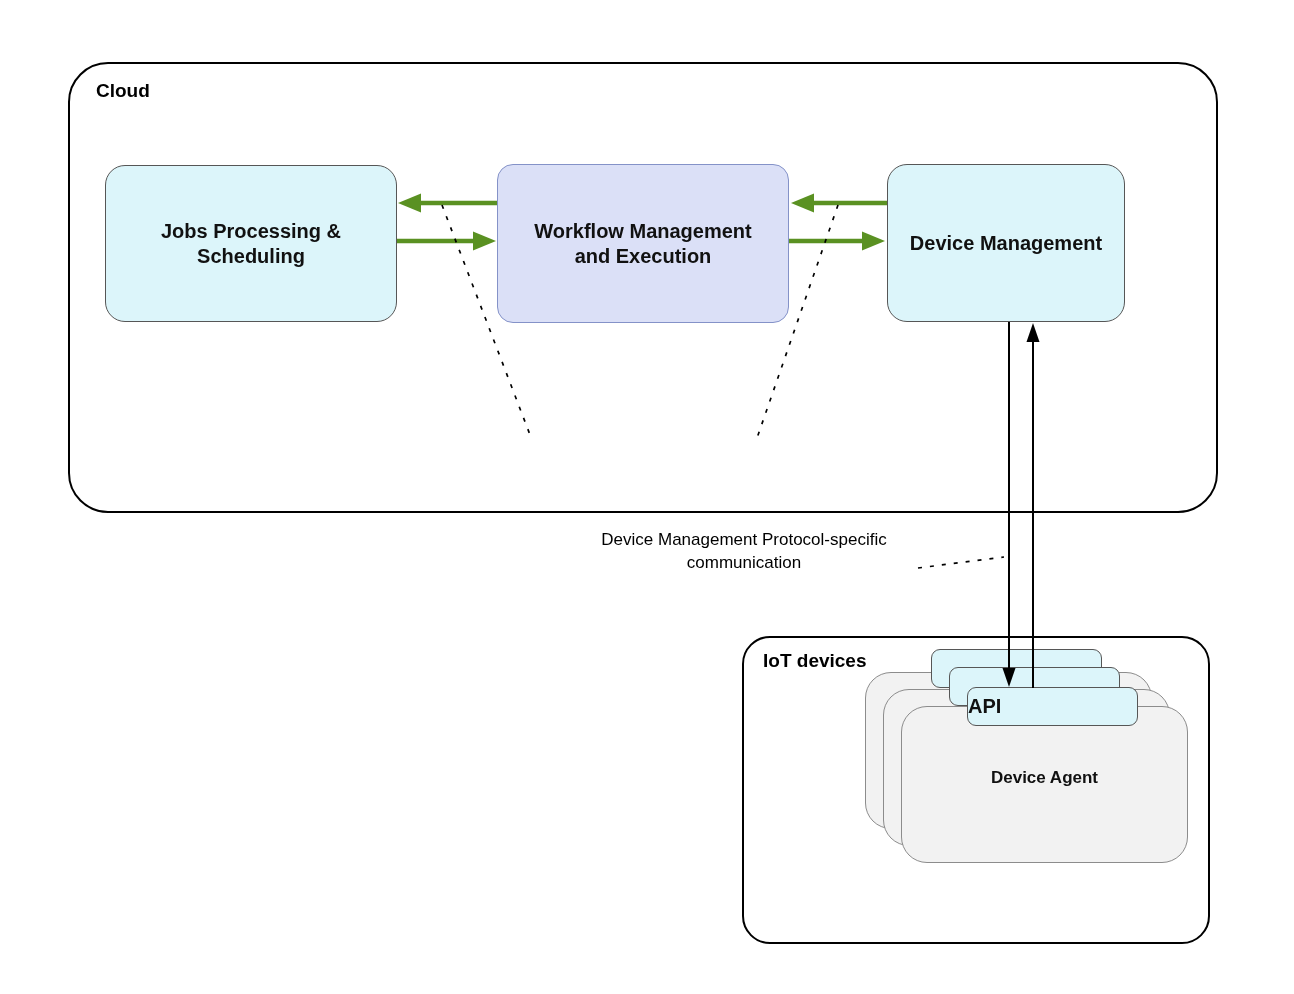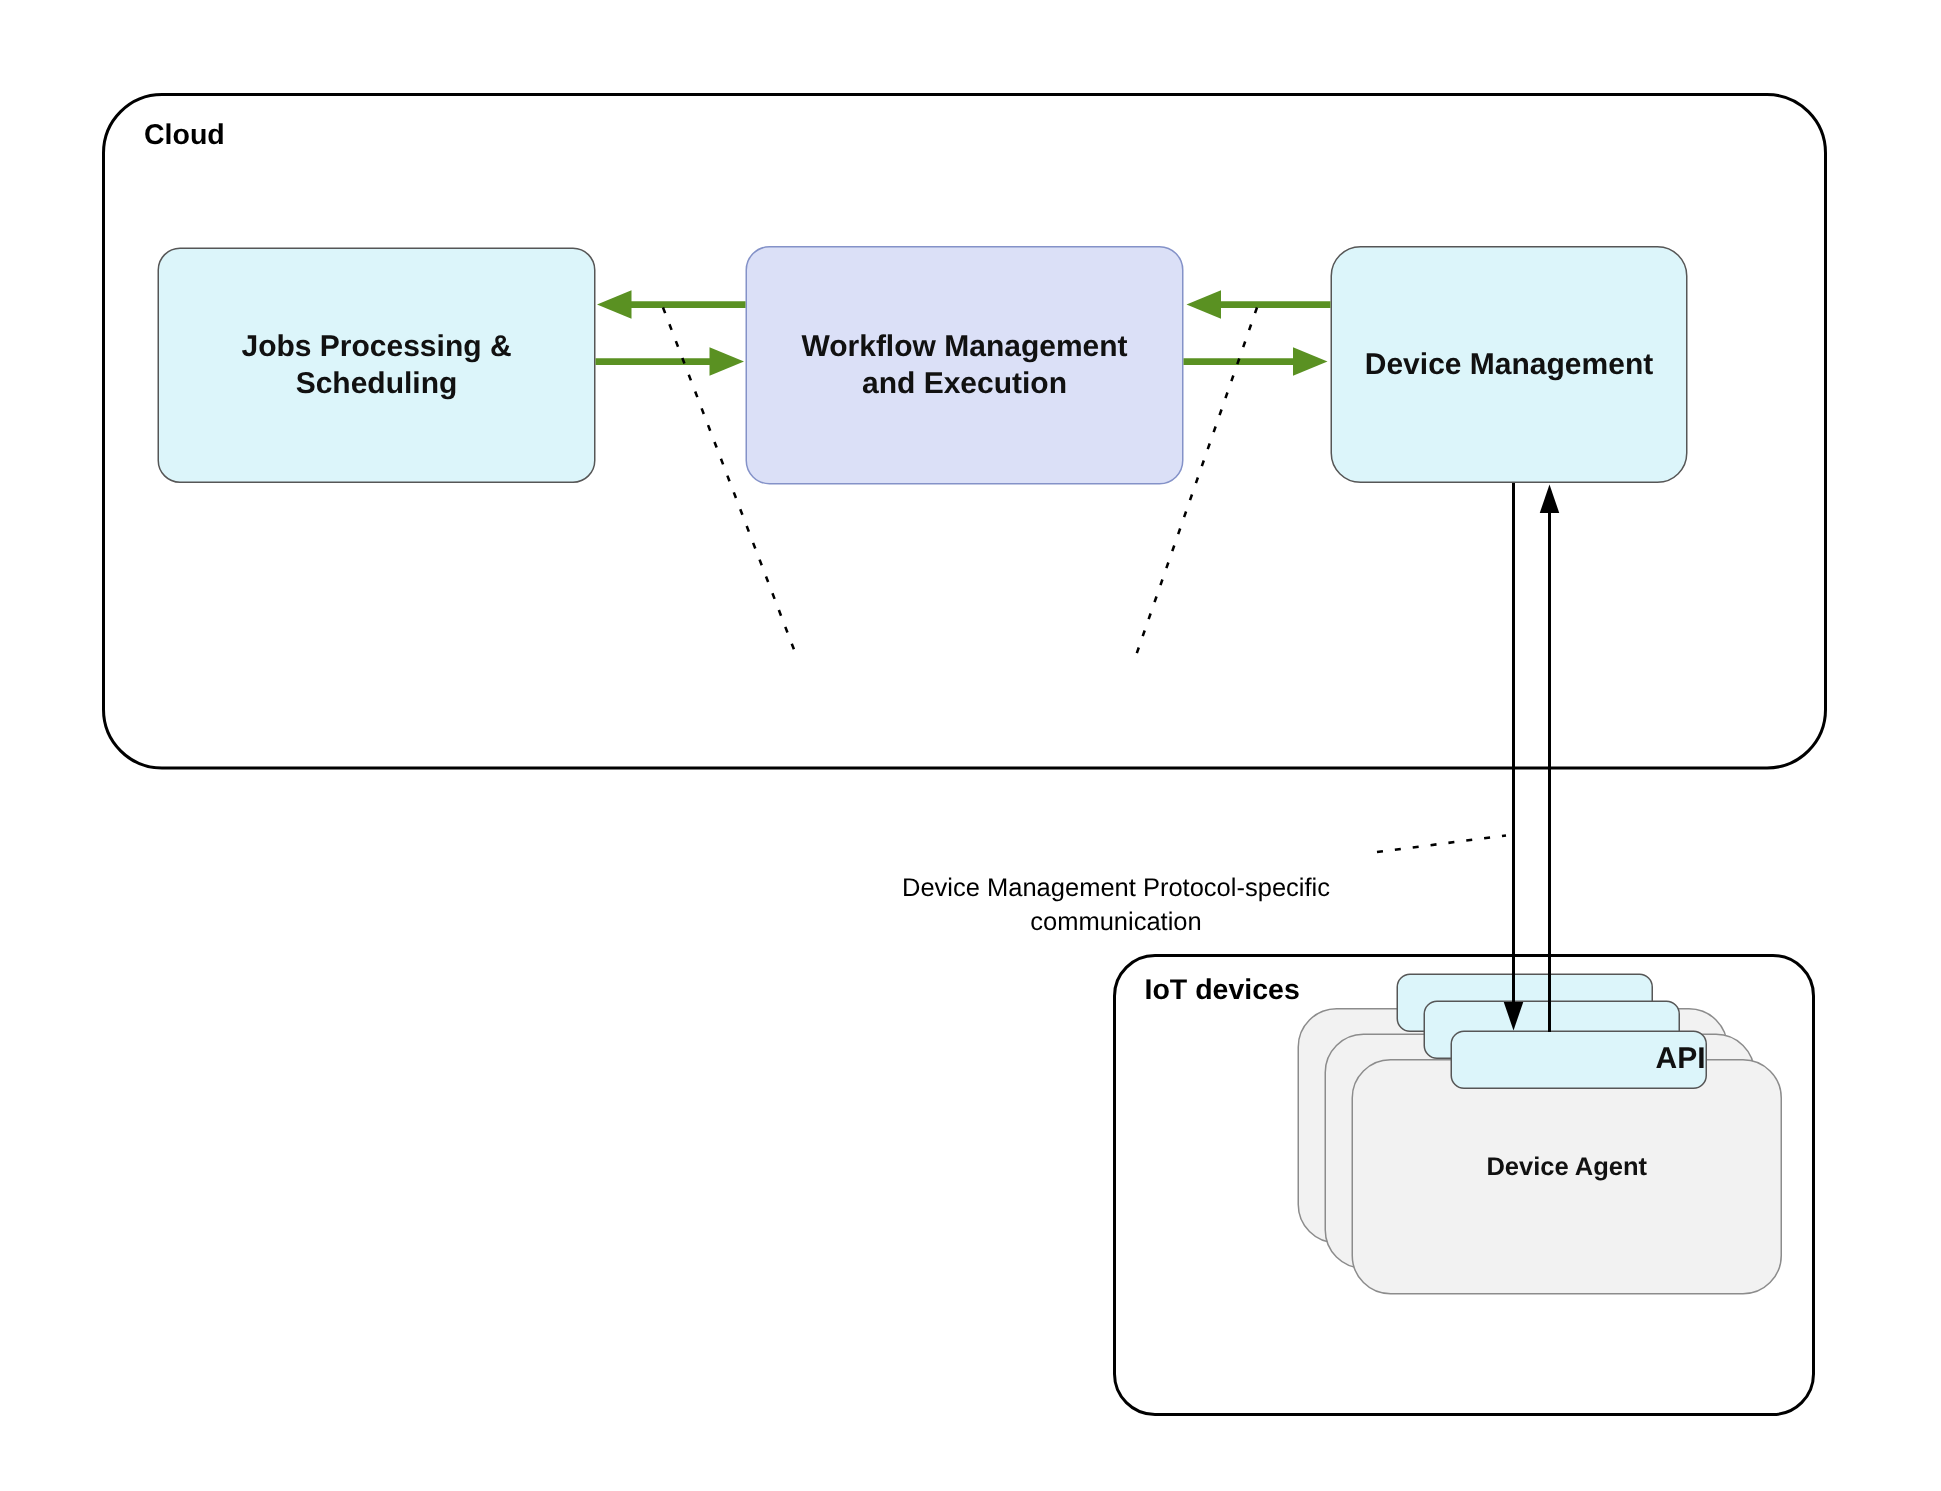--- a/index.html
+++ b/index.html
@@ -57,21 +57,21 @@
     color: #111111;
   }
   .node-cyan {
     background: #dcf5fa;
     border: 1.6px solid #565656;
   }
   .node-lavender {
     background: #dbe0f7;
     border: 1.6px solid #8492c8;
   }
-  .node-jobs   { left: 105px; top: 165px; width: 292px; height: 157px; border-radius: 15px; }
+  .node-jobs   { left: 105px; top: 165px; width: 292px; height: 157px; }
   .node-wf     { left: 497px; top: 164px; width: 292px; height: 159px; border-radius: 16px; }
   .node-dm     { left: 887px; top: 164px; width: 238px; height: 158px; }
   .node-jobs .node-text { max-width: 230px; }
   .node-wf   .node-text { max-width: 225px; }
 
   .device-card {
     position: absolute;
     width: 287px; height: 157px;
     box-sizing: border-box;
     background: #f2f2f2;
@@ -83,21 +83,21 @@
   .card-3 { left: 901px; top: 706px; z-index: 5; }
   .api-bar {
     position: absolute;
     width: 171px; height: 39px;
     box-sizing: border-box;
     background: #dcf5fa;
     border: 1.6px solid #565656;
     border-radius: 9px;
     display: flex;
     align-items: center;
-    justify-content: flex-end;
+    justify-content: flex-start;
     font-weight: bold;
     font-size: 20px;
     color: #111111;
   }
   .api-1 { left: 931px; top: 649px; z-index: 2; }
   .api-2 { left: 949px; top: 667px; z-index: 4; }
   .api-3 { left: 967px; top: 687px; z-index: 6; }
 
   .agent-label {
     position: absolute;
@@ -112,21 +112,21 @@
 
   .annotation {
     position: absolute;
     font-size: 17px;
     font-weight: normal;
     color: #000000;
     text-align: center;
     line-height: 23px;
   }
   .async-label { left: 518px; top: 449px; width: 240px; }
-  .dmproto-label { left: 564px; top: 580px; width: 360px; }
+  .dmproto-label { left: 564px; top: 528px; width: 360px; }
 
   svg.connector-layer {
     position: absolute;
     left: 0; top: 0;
     z-index: 8;
     pointer-events: none;
   }
 </style>
 </head>
 <body>

